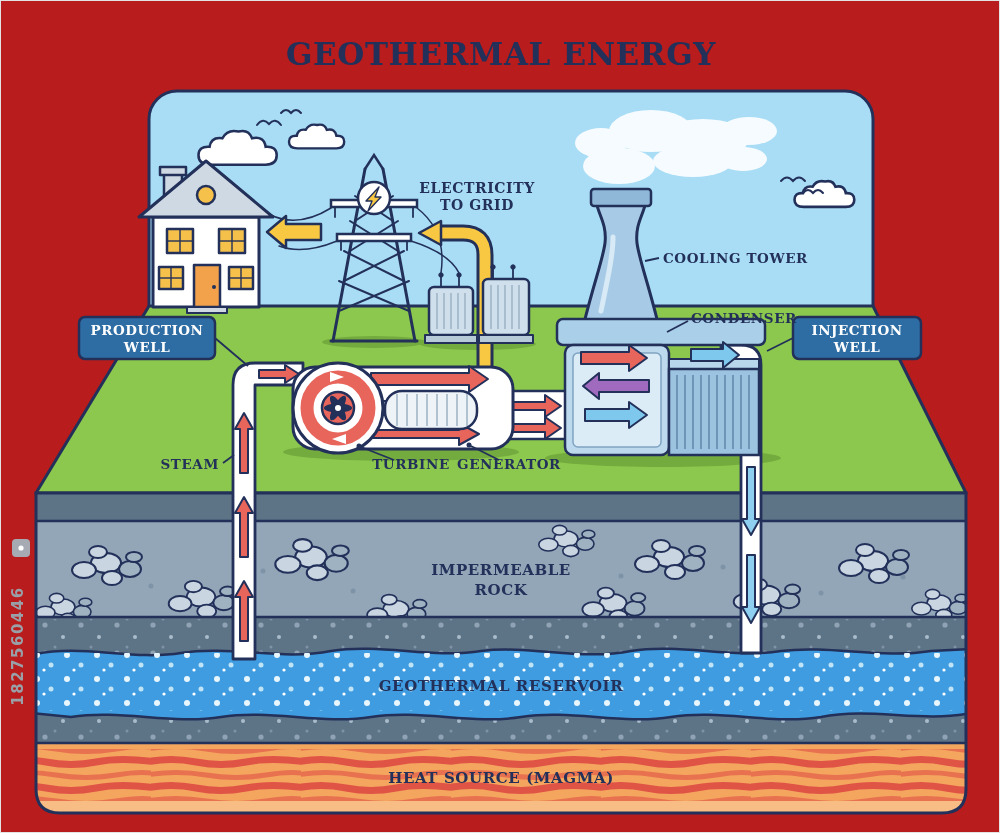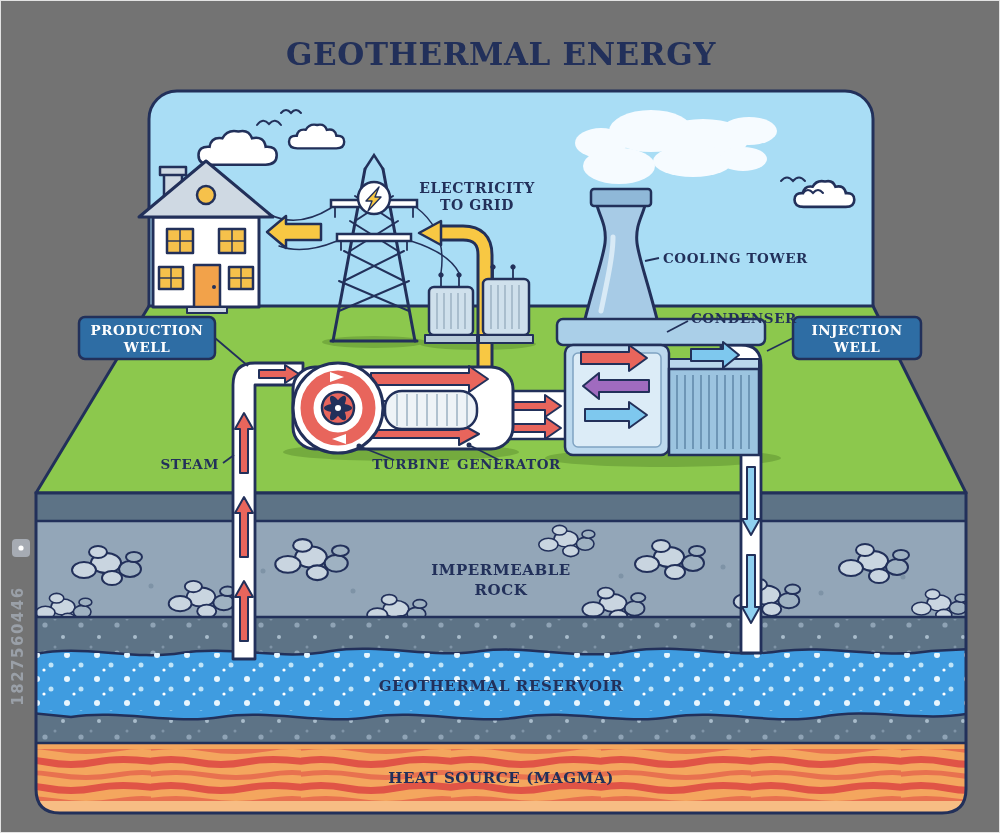--- a/index.html
+++ b/index.html
@@ -1,16 +1,16 @@
 <!DOCTYPE html>
 <html><head>
 <meta charset="utf-8">
 <style>
   html,body{margin:0;padding:0;background:#ffffff;}
-  .page{width:1000px;height:833px;position:relative;background:#737373;border:1px solid #e3e3e3;box-sizing:border-box;overflow:hidden;}
+  .page{width:1000px;height:833px;position:relative;background:#b91c1c;border:1px solid #e3e3e3;box-sizing:border-box;overflow:hidden;}
   svg{display:block}
   .lbl{font-family:"DejaVu Serif",serif;font-weight:700;fill:#22305a;letter-spacing:0.6px}
   .boxlbl{font-family:"DejaVu Serif",serif;font-weight:700;fill:#ffffff;letter-spacing:0.5px}
   .wm{font-family:"DejaVu Sans",sans-serif;font-weight:600;fill:#9aa0a8;letter-spacing:1.5px}
   .stone{fill:#c9d5e0;stroke:#22305a;stroke-width:2}
   .stone-dark{fill:#9fb2c2;stroke:#22305a;stroke-width:2}
 </style>
 </head>
 <body>
 

